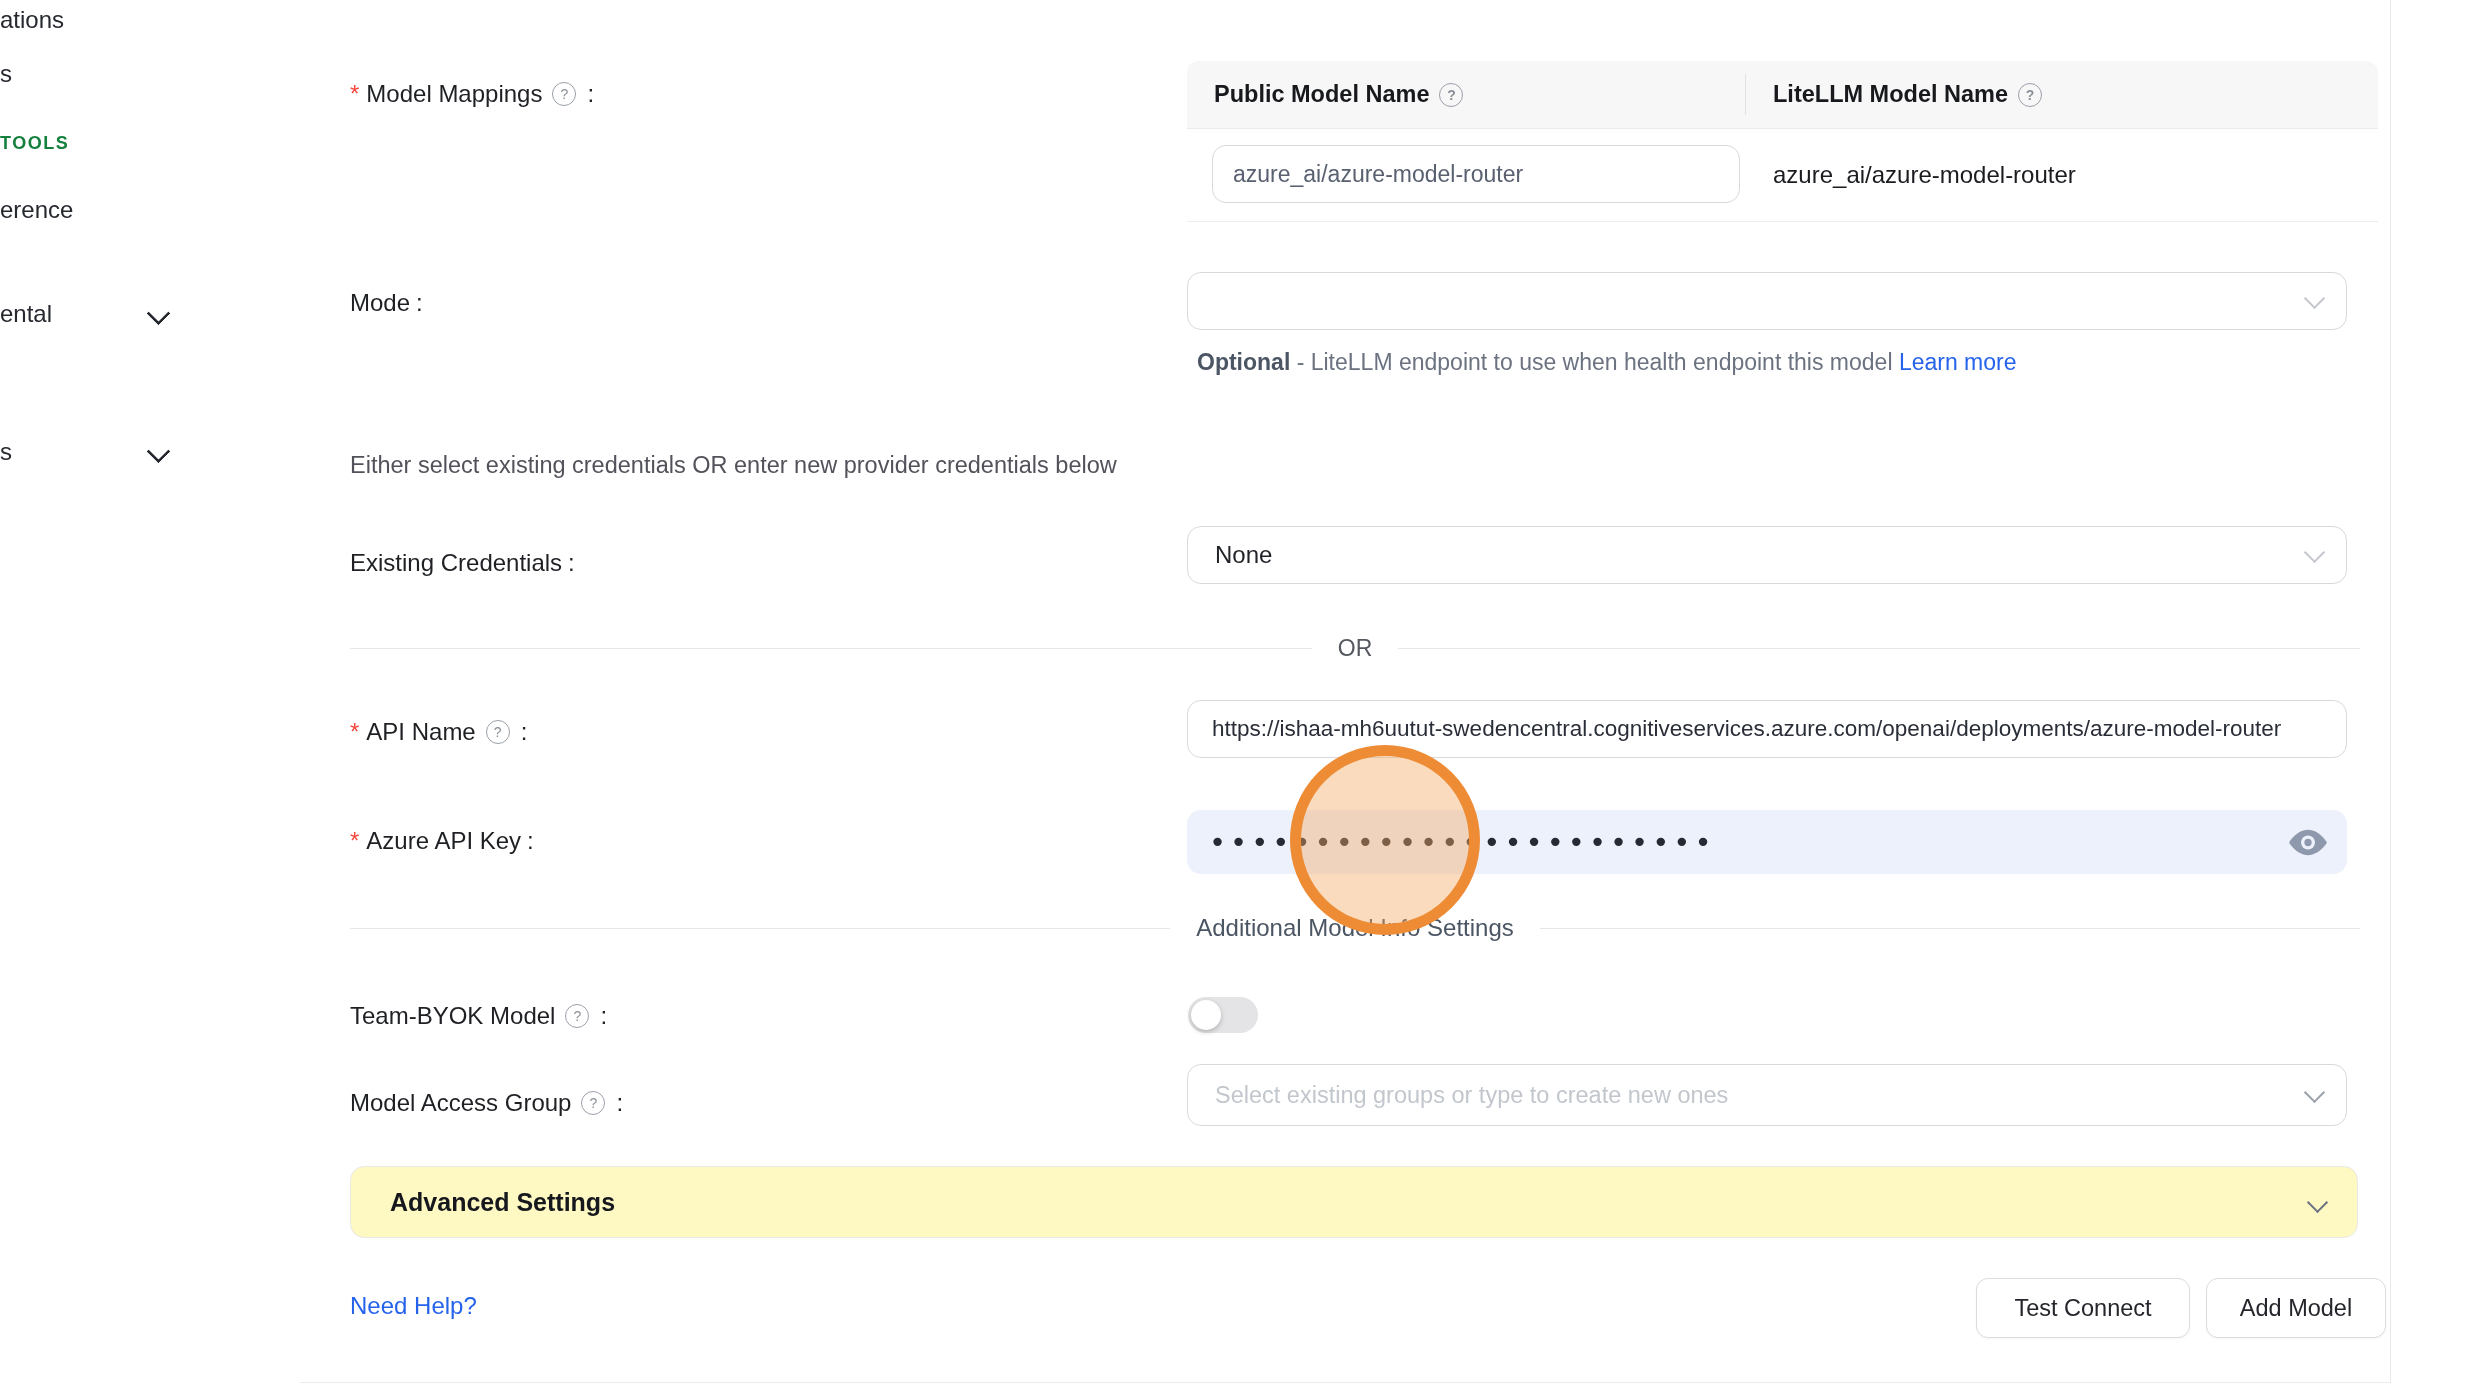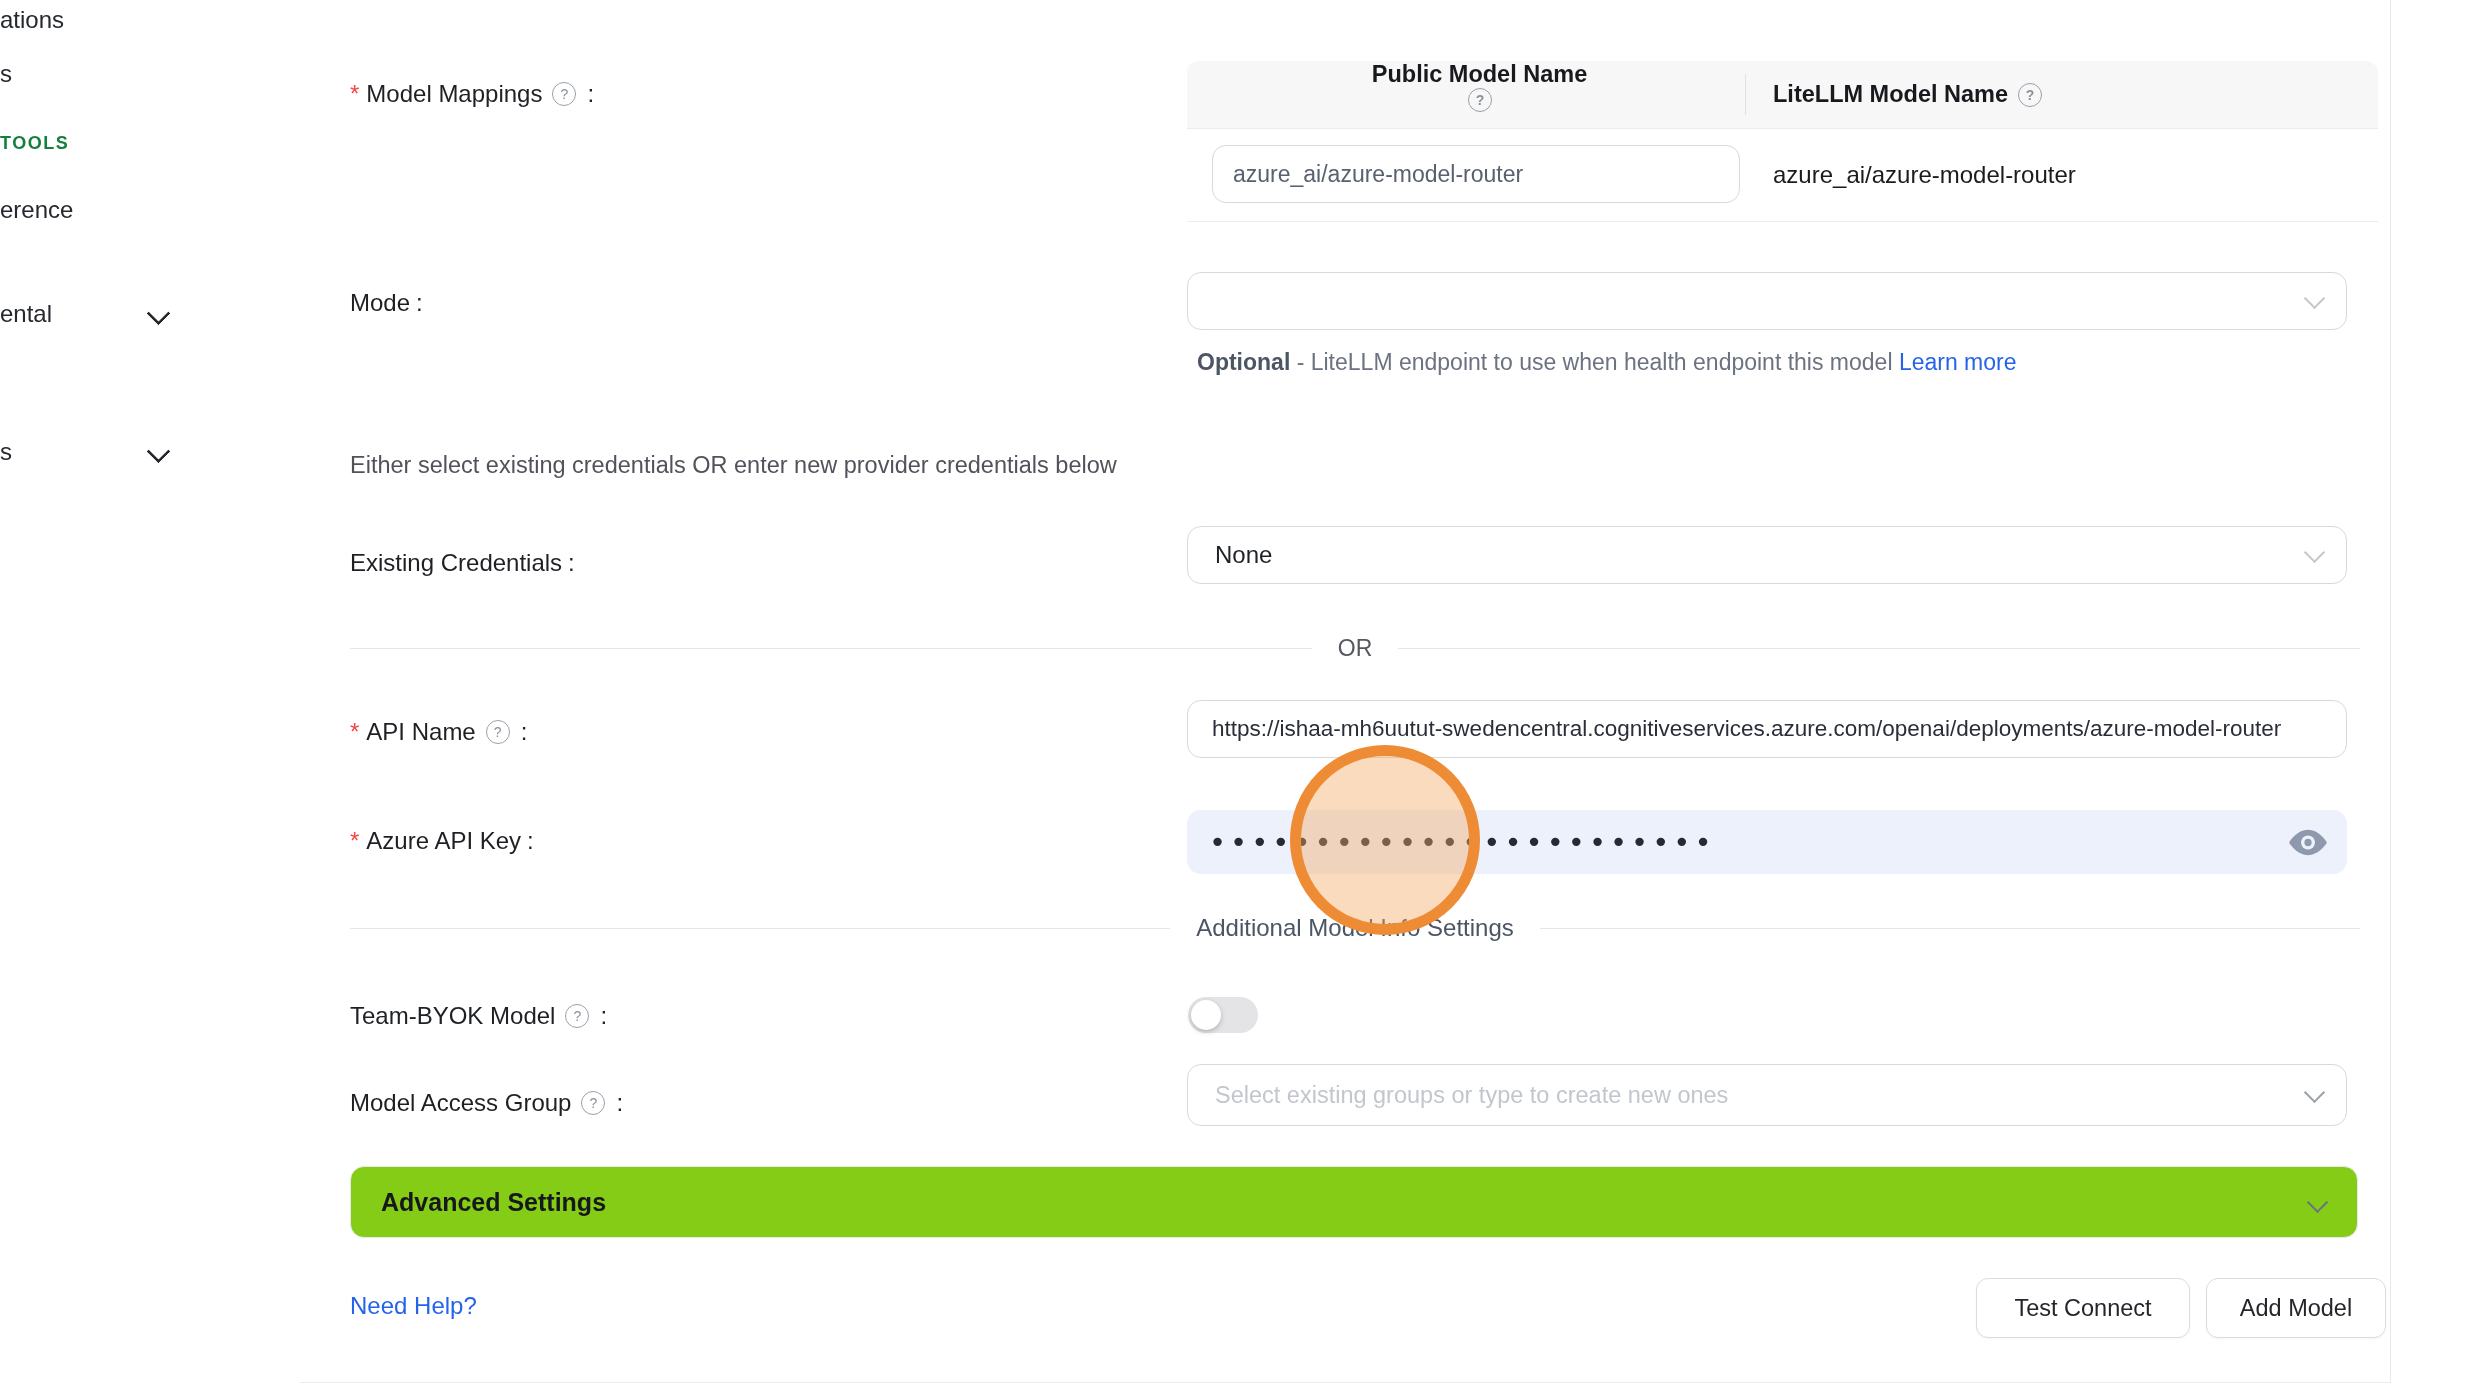--- a/index.html
+++ b/index.html
@@ -21,21 +21,21 @@
   .req{color:#f5473d;margin-right:7px;font-size:24px;}
   .qmark{display:inline-flex;align-items:center;justify-content:center;width:22px;height:22px;
          border:1.5px solid #9aa0a8;border-radius:50%;font-size:14px;color:#8b9098;
          margin:0 9px 0 10px;flex:none;cursor:pointer;}
   .colon{margin-left:2px;}
   
   .mtable{position:absolute;left:887px;top:61px;width:1191px;}
   .mt-head{display:flex;height:67px;background:#f7f7f8;border-radius:12px 12px 0 0;
            border-bottom:1px solid #ebebeb;position:relative;}
   .mt-hcell{display:flex;align-items:center;font-size:23.5px;font-weight:700;color:#17191d;}
-  .mt-hc1{width:558px;padding-left:27px;box-sizing:border-box;flex-direction:column;}
+  .mt-hc1{width:558px;padding-left:27px;box-sizing:border-box;}
   .mt-hc2{padding-left:28px;}
   .mt-hdiv{position:absolute;left:558px;top:13px;height:41px;width:1px;background:#e1e1e4;}
   .mt-body{position:relative;height:92px;background:#fff;border-bottom:1px solid #ededed;}
   .cell-input{position:absolute;left:25px;top:16px;width:528px;height:58px;border:1px solid #d9d9d9;
               border-radius:14px;box-sizing:border-box;display:flex;align-items:center;
               padding:0 20px;font-size:23px;color:#596070;background:#fff;}
   .cell-text{position:absolute;left:586px;top:0;height:92px;display:flex;align-items:center;
              font-size:24px;color:#1a1c20;}
   
   .ctl{position:absolute;left:887px;width:1160px;border:1px solid #d9d9d9;border-radius:14px;
@@ -55,21 +55,21 @@
   .halo{position:absolute;left:990px;top:745px;width:190px;height:190px;border-radius:50%;
         border:11px solid #ee8b35;background:rgba(245,170,100,0.42);box-sizing:border-box;
         z-index:6;pointer-events:none;}
   
   .toggle{position:absolute;left:888px;top:997px;width:70px;height:36px;border-radius:18px;
           background:#e4e4e7;cursor:pointer;}
   .knob{position:absolute;left:3px;top:3px;width:30px;height:30px;border-radius:50%;background:#fff;
         box-shadow:0 2px 5px rgba(0,0,0,0.22);}
   
   .adv{position:absolute;left:50px;top:1166px;width:2008px;height:72px;border:1px solid #e9e9e9;
-       border-radius:14px;box-sizing:border-box;display:flex;align-items:center;cursor:pointer;background:#84cc16;}
+       border-radius:14px;box-sizing:border-box;display:flex;align-items:center;cursor:pointer;background:#fef9c3;padding-left:9px;}
   .adv-label{font-size:25px;font-weight:700;color:#16181d;padding-left:30px;}
   .adv .chev{position:absolute;right:32px;border-color:#6b7280;border-width:2.5px;}
   
   .btn{position:absolute;top:1278px;height:58px;background:#fff;border:1px solid #dcdcdc;border-radius:12px;
        display:flex;align-items:center;justify-content:center;font-size:23.5px;color:#24262b;
        box-shadow:0 1px 2px rgba(0,0,0,0.04);cursor:pointer;}
   .placeholder{color:#c2c6cd;}
 </style>
 </head>
 <body>

